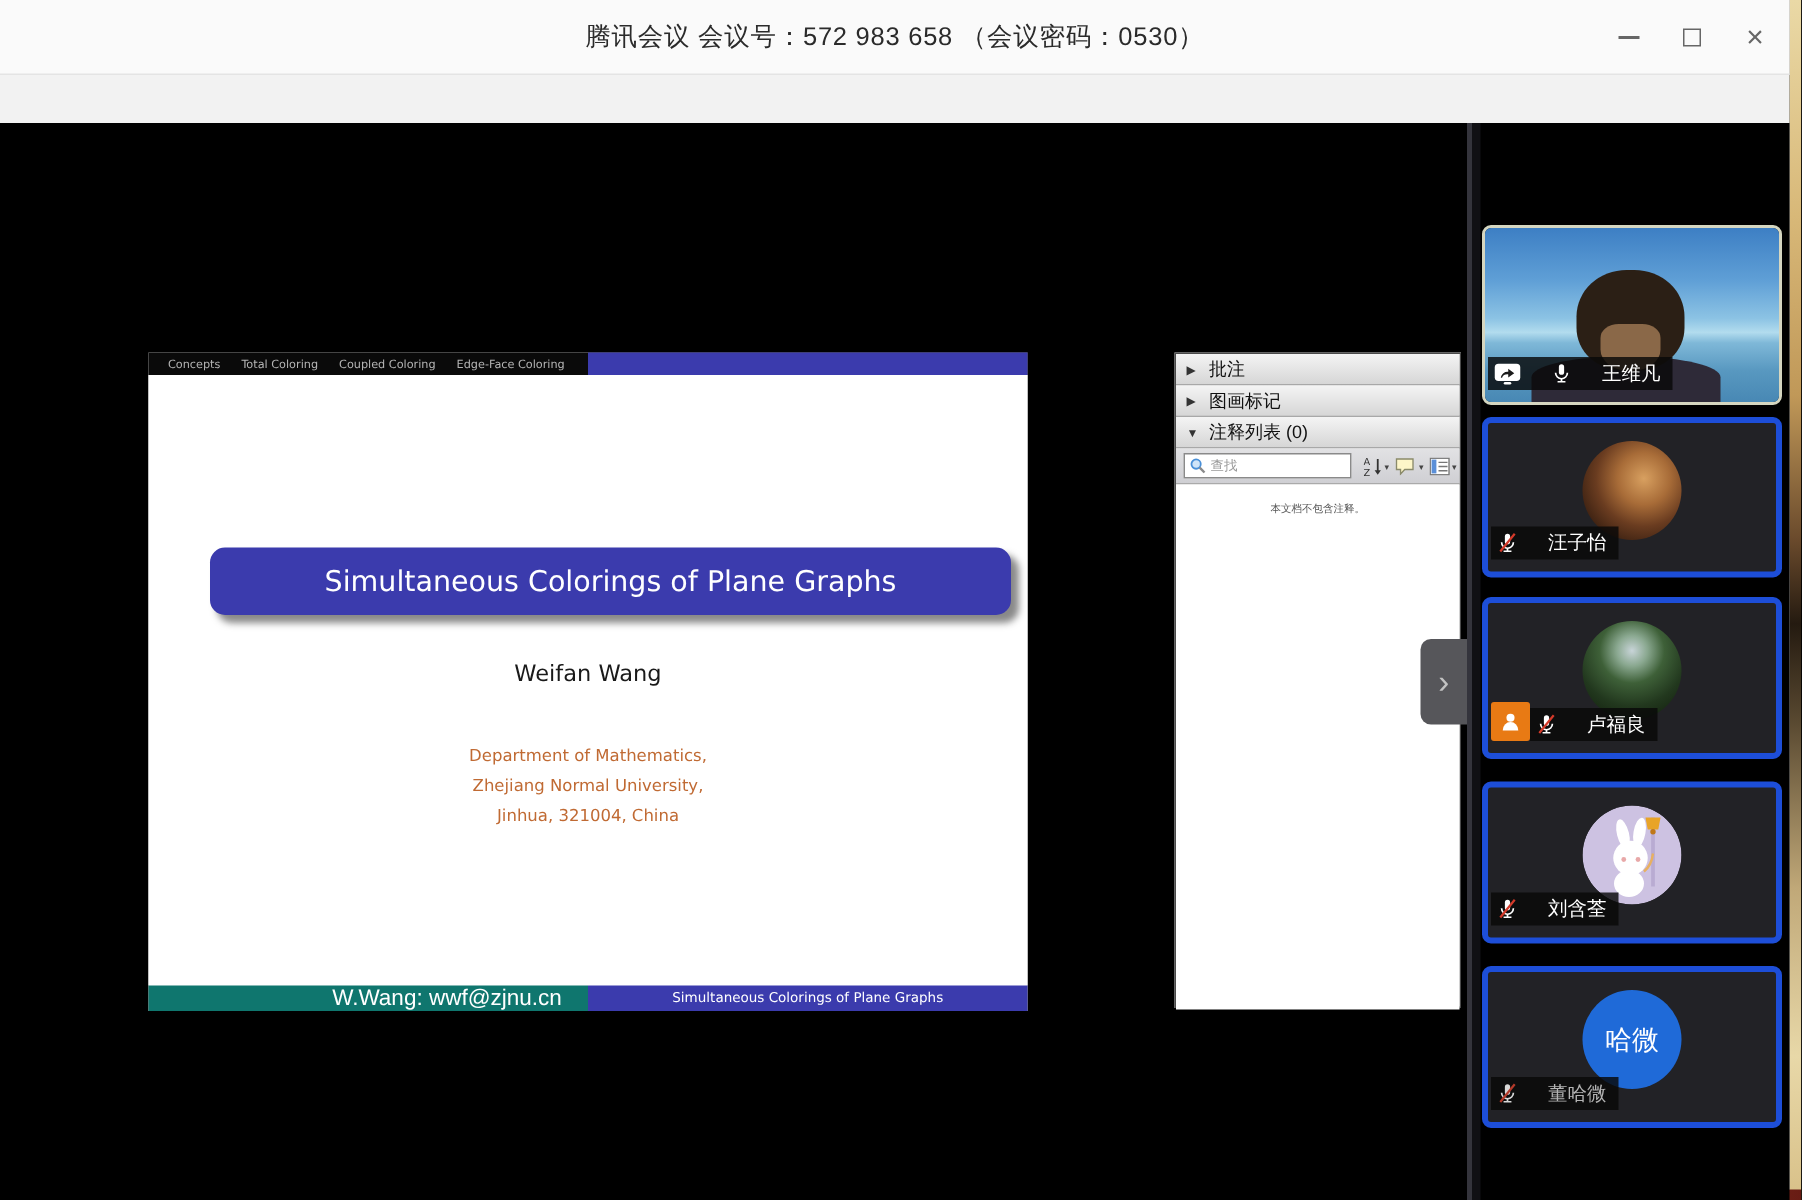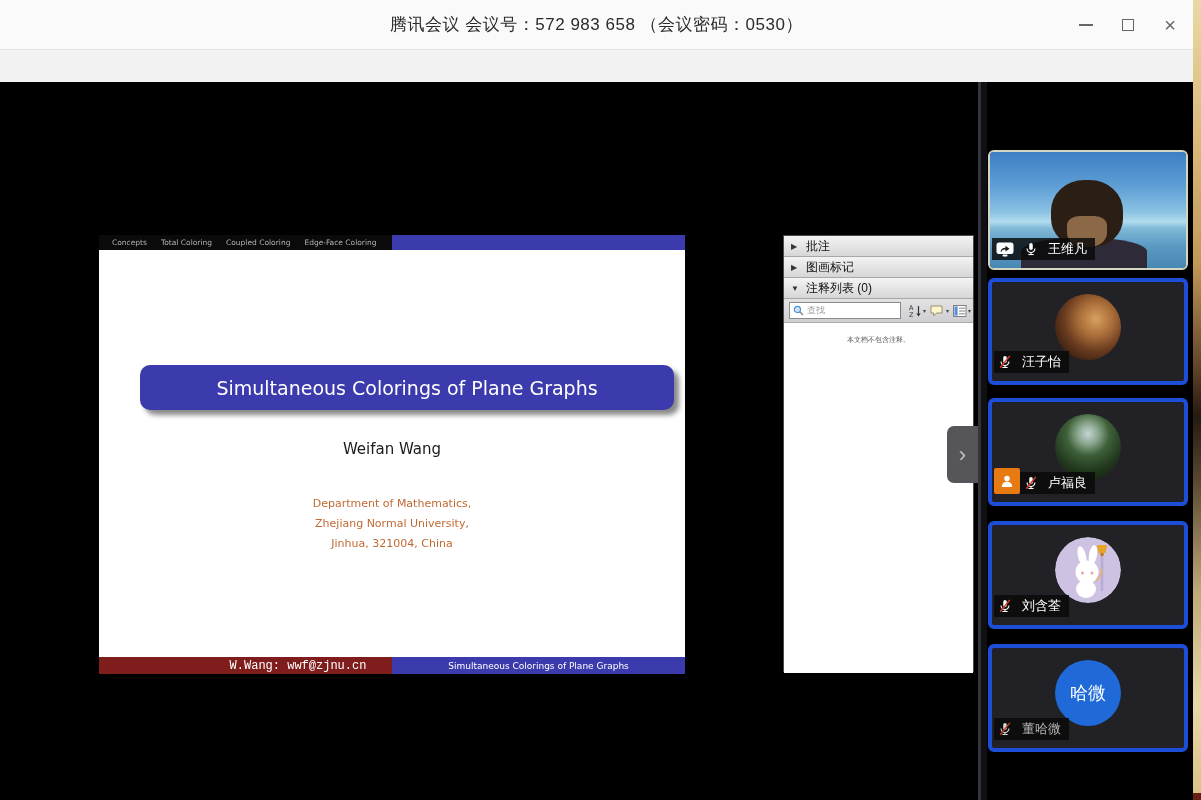--- a/index.html
+++ b/index.html
@@ -34,23 +34,23 @@
   #slide-nav-blue { position:absolute; left:293px; top:0; width:293px; height:15px; background:#3b3bad; }
   #slide-body { position:relative; height:407px; background:#fff; }
   #slide-title-box { position:absolute; left:41px; top:115px; width:534px; height:45px; background:#3b3bad;
     border-radius:10px; box-shadow:5px 5px 5px rgba(40,40,40,0.55); display:flex; align-items:center; justify-content:center; }
   #slide-title-text { color:#fff; font-size:19px; font-family:"DejaVu Sans", sans-serif; }
   #slide-author { position:absolute; left:0; top:190px; width:100%; text-align:center; font-size:15px;
     color:#1a1a1a; font-family:"DejaVu Sans", sans-serif; }
   #slide-affil { position:absolute; left:0; top:244px; width:100%; text-align:center;
     font-size:11px; line-height:20px; color:#c06a33; font-family:"DejaVu Sans", sans-serif; }
   #slide-footer { position:absolute; left:0; bottom:0; width:586px; height:17px; display:flex; }
-  #footer-left { width:293px; height:17px; background:#7f1d1d; color:#fff; font-size:12px;
+  #footer-left { width:293px; height:17px; background:#0f766e; color:#fff; font-size:15px;
     display:flex; align-items:center; justify-content:center; padding-left:105px;
-    font-family:Liberation Mono, monospace; white-space:nowrap; }
+    font-family:Liberation Sans, sans-serif; white-space:nowrap; }
   #footer-right { width:293px; height:17px; background:#3b3bad; color:#fff; font-size:9px;
     display:flex; align-items:center; justify-content:center; font-family:"DejaVu Sans", sans-serif; }
 
   
   #annot-panel { position:absolute; left:783px; top:153px; width:191px; height:437px;
     background:#fff; border:1px solid #4a4a4a; }
   .annot-section { height:21px; background:linear-gradient(180deg,#f4f4f4,#d6d6d6);
     border-bottom:1px solid #a8a8a8; display:flex; align-items:center; padding-left:7px; gap:6px; cursor:pointer; }
   .annot-arrow { font-size:8px; color:#333; width:9px; }
   .annot-label { font-size:12px; color:#111; }
@@ -85,21 +85,21 @@
 
   .avatar { position:absolute; left:50%; top:12px; transform:translateX(-50%); width:66px; height:66px;
     border-radius:50%; overflow:hidden; }
   .avatar-warm { background:radial-gradient(circle at 62% 38%, #d8a060 0%, #a86c38 30%, #6a3c20 55%, #301a0e 85%); }
   .avatar-green { background:radial-gradient(circle at 50% 30%, #c8d4d8 0%, #8aa890 18%, #3e6038 38%, #22381e 65%, #101d0c 95%); }
   .avatar-initials { background:#1f6ad8; display:flex; align-items:center; justify-content:center; }
   .avatar-initials span { color:#fff; font-size:18px; }
 
   .name-bar { position:absolute; left:2px; bottom:8px; display:flex; align-items:flex-end; }
   .bar-core { background:rgba(8,8,8,0.82); height:22px; display:flex; align-items:center;
-    padding:0 8px 0 4px; gap:10px; }
+    padding:0 8px 0 4px; gap:20px; }
   .name-text { color:#fff; font-size:13px; white-space:nowrap; }
   .name-dim { color:#b4b4b4; }
   .role-badge { width:26px; height:26px; background:#e87a14; border-radius:2px;
     display:flex; align-items:center; justify-content:center; }
 
   
   #share-banner { position:absolute; left:4px; top:715px; height:24px; display:flex; align-items:center; gap:4px; }
   #share-banner-text { color:#c2410c; font-size:17px; }
 </style>
 </head>

